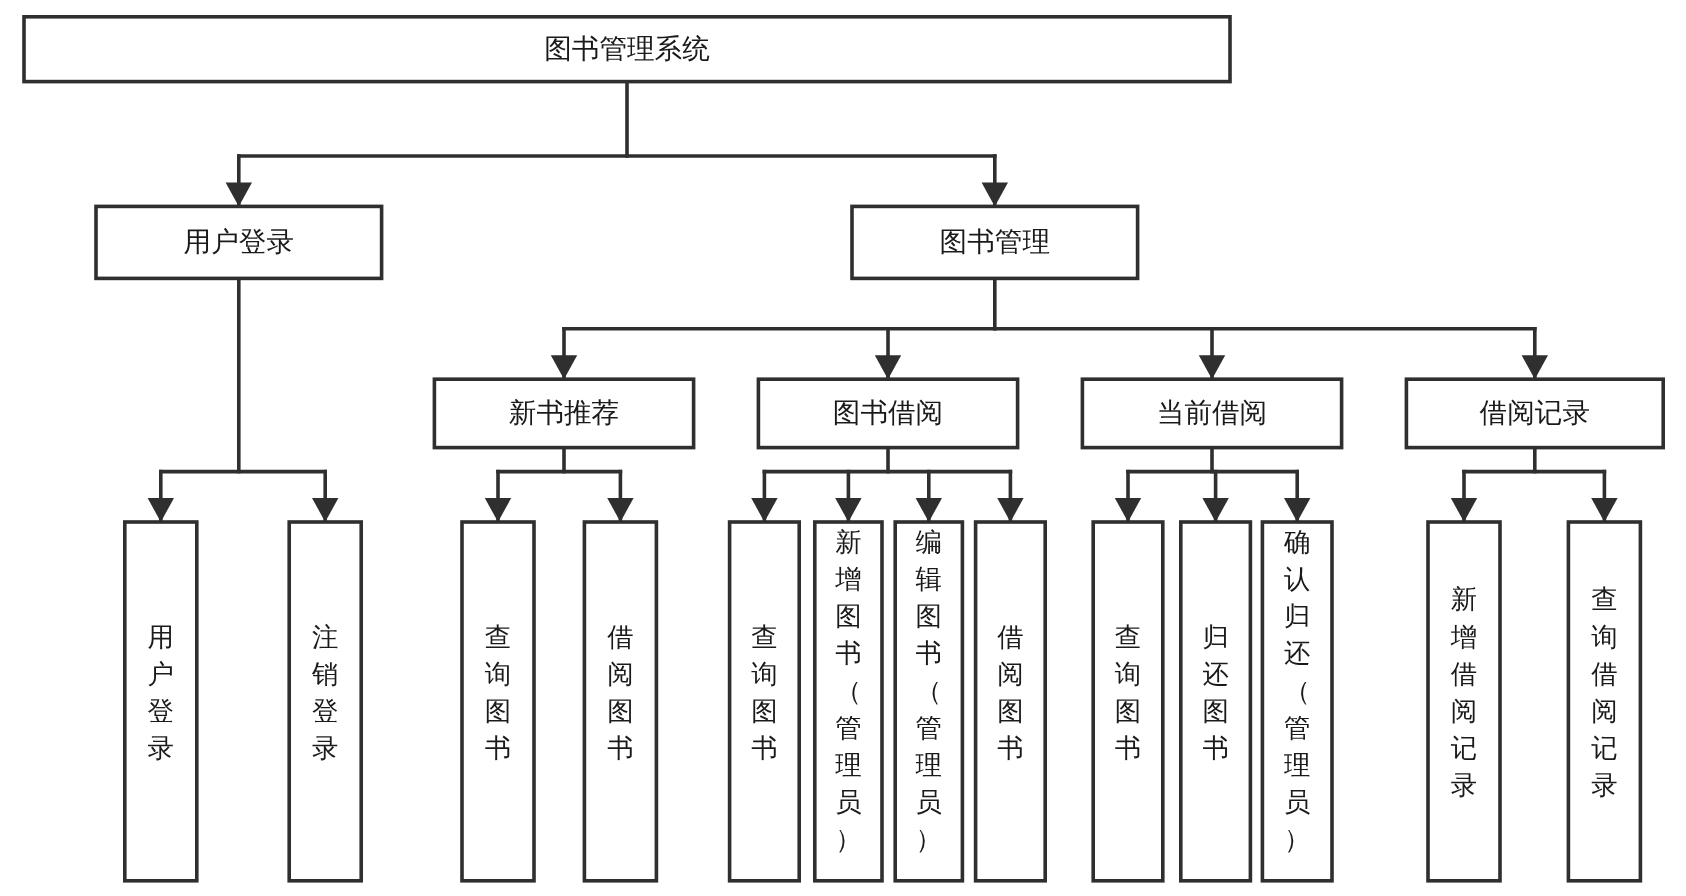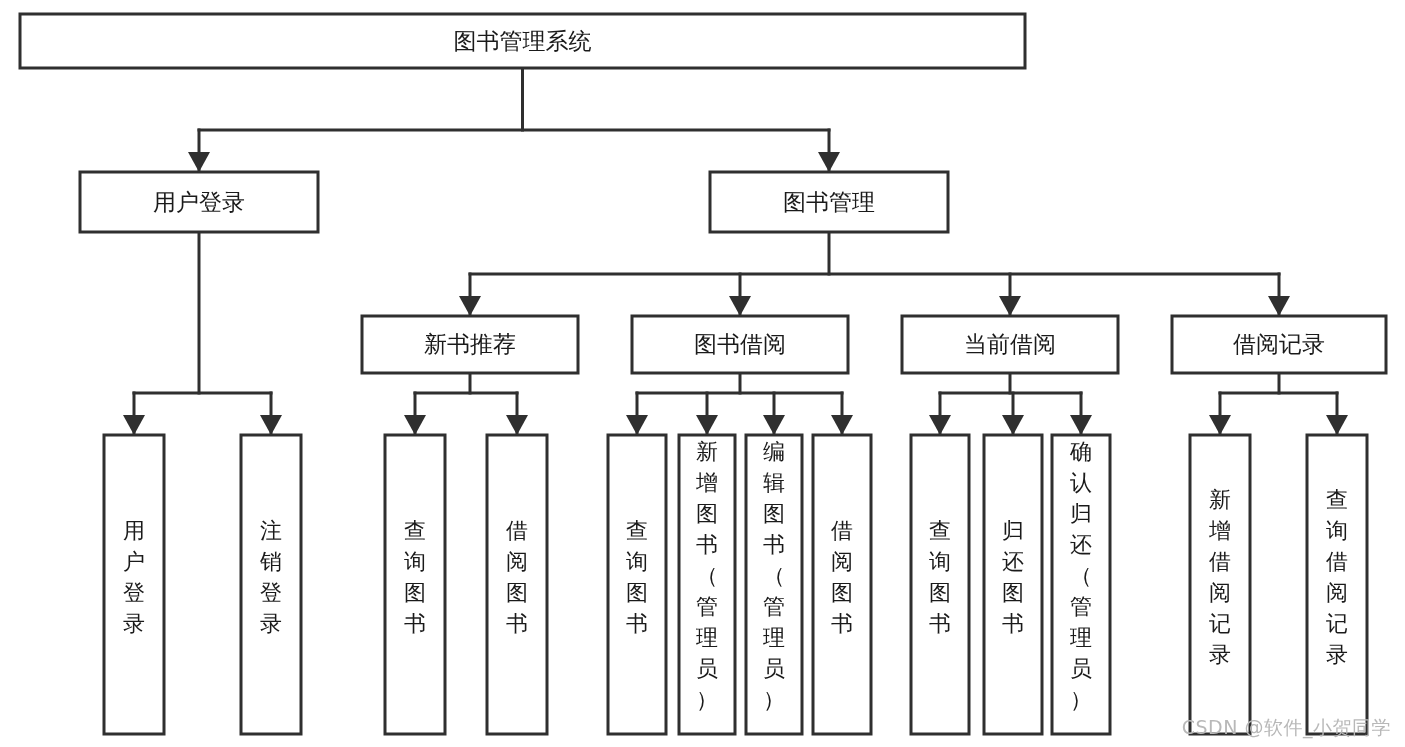--- a/index.html
+++ b/index.html
@@ -217,14 +217,13 @@
         <g>
           <rect x="1190" y="435" width="60" height="299" class="node-rect"></rect>
           <text x="1220" class="node-label-v"><tspan x="1220" y="507">新</tspan><tspan x="1220" y="538">增</tspan><tspan x="1220" y="569">借</tspan><tspan x="1220" y="600">阅</tspan><tspan x="1220" y="631">记</tspan><tspan x="1220" y="662">录</tspan></text>
         </g>
         <g>
           <rect x="1307" y="435" width="60" height="299" class="node-rect"></rect>
           <text x="1337" class="node-label-v"><tspan x="1337" y="507">查</tspan><tspan x="1337" y="538">询</tspan><tspan x="1337" y="569">借</tspan><tspan x="1337" y="600">阅</tspan><tspan x="1337" y="631">记</tspan><tspan x="1337" y="662">录</tspan></text>
         </g>
       </g>
   </svg>
-  <div class="watermark-text">CSDN @软件_小贺同学</div>
 </div>
 
 </body></html>

